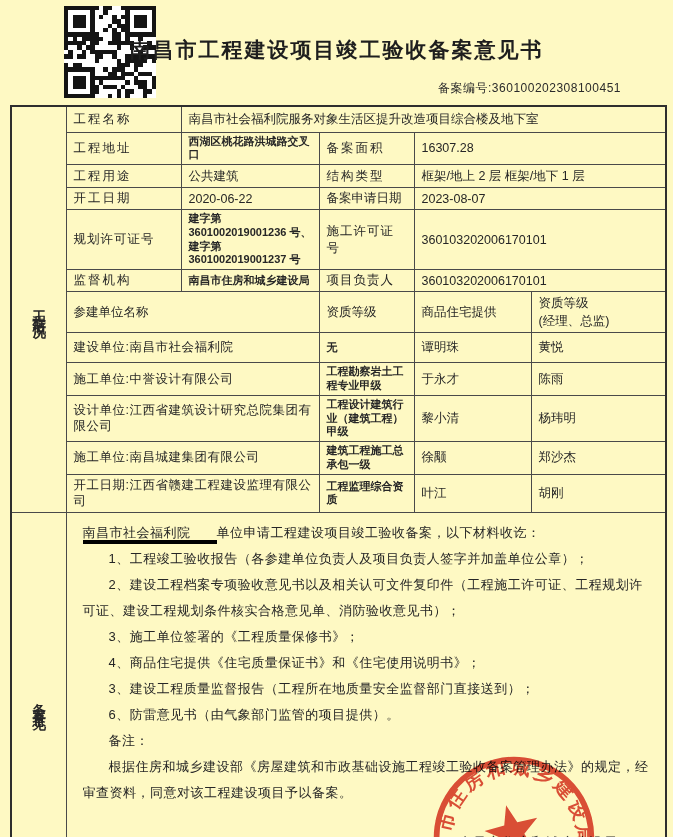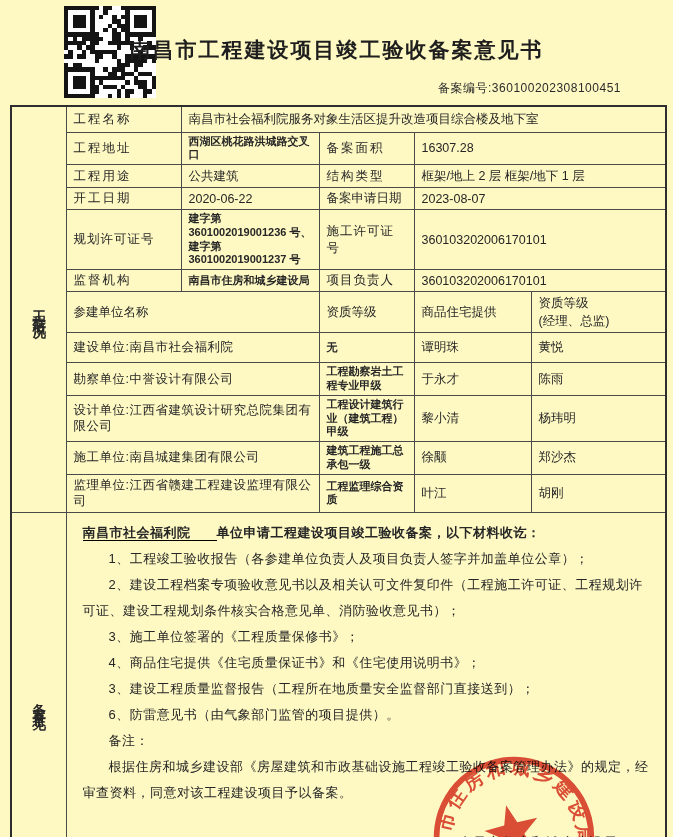--- a/index.html
+++ b/index.html
@@ -65,25 +65,25 @@
   .opinion-wrap {
     position: relative;
     width: 100%; height: 374px;
     padding: 5px 9px 0 9px;
     font-size: 13px; line-height: 26px;
     letter-spacing: .5px;
   }
   .opinion-wrap p.indent { text-indent: 2em; }
   .applicant-underline {
     text-decoration: none;
-    border-bottom: 1px solid #000000;
+    border-bottom: 4px solid #000000;
     padding-right: 26px;
-    font-weight: bold;
-  }
-  .intro-line { margin-right: 8px; font-weight: bold; }
+    font-weight: normal;
+  }
+  .intro-line { margin-right: 8px; }
   
   .stamp-block {
     position: absolute; left: 385px; top: 318px;
     font-size: 13.5px; line-height: 20px;
     color: #2b2b2b; letter-spacing: 1px;
     z-index: 2; white-space: nowrap;
   }
   .stamp-block .stamp-date { padding-left: 6px; }
   .seal {
     position: absolute; left: 356px; top: 238px;
@@ -399,39 +399,39 @@
           <span>(经理、总监)</span>
         </td>
       </tr>
       <tr style="height:30px">
         <td colspan="2" class="name-cell">建设单位:南昌市社会福利院</td>
         <td class="sm">无</td>
         <td>谭明珠</td>
         <td>黄悦</td>
       </tr>
       <tr style="height:31px">
-        <td colspan="2" class="name-cell">勘察单位:中誉设计有限公司</td>
+        <td colspan="2" class="name-cell">施工单位:中誉设计有限公司</td>
         <td class="sm">工程勘察岩土工程专业甲级</td>
         <td>于永才</td>
         <td>陈雨</td>
       </tr>
       <tr style="height:35px">
         <td colspan="2" class="name-cell">设计单位:江西省建筑设计研究总院集团有限公司</td>
         <td class="sm">工程设计建筑行业（建筑工程）甲级</td>
         <td>黎小清</td>
         <td>杨玮明</td>
       </tr>
       <tr style="height:31px">
         <td colspan="2" class="name-cell">施工单位:南昌城建集团有限公司</td>
         <td class="sm">建筑工程施工总承包一级</td>
         <td>徐颙</td>
         <td>郑沙杰</td>
       </tr>
       <tr style="height:32px">
-        <td colspan="2" class="name-cell">监理单位:江西省赣建工程建设监理有限公司</td>
+        <td colspan="2" class="name-cell">开工日期:江西省赣建工程建设监理有限公司</td>
         <td class="sm">工程监理综合资质</td>
         <td>叶江</td>
         <td>胡刚</td>
       </tr>
       <tr>
         <td class="vlabel">备案意见</td>
         <td colspan="5" class="opinion-cell">
           <div class="opinion-wrap">
             <p><span class="applicant-underline">南昌市社会福利院</span><span class="intro-line">单位申请工程建设项目竣工验收备案，以下材料收讫：</span></p>
             <p class="indent">1、工程竣工验收报告（各参建单位负责人及项目负责人签字并加盖单位公章）；</p>

